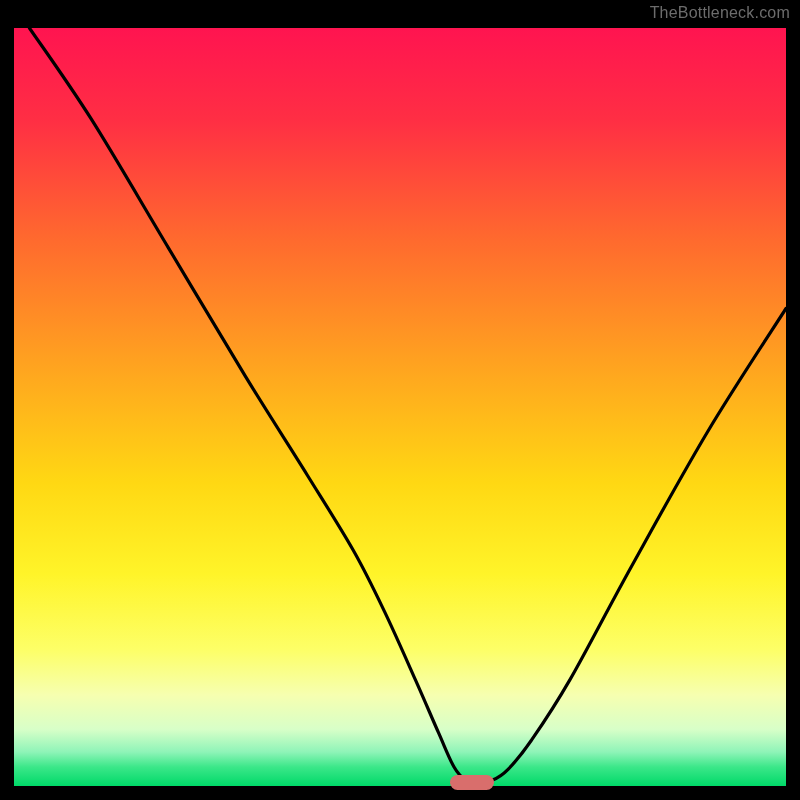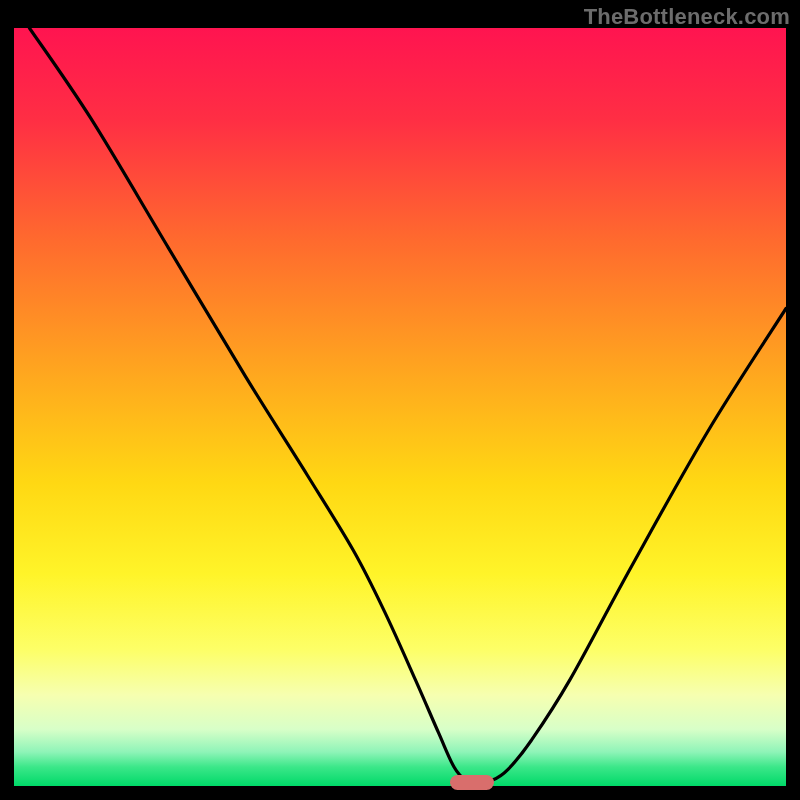--- a/index.html
+++ b/index.html
@@ -17,22 +17,22 @@
     top: 0;
     width: 800px;
     height: 800px;
     background: #000;
   }
   .watermark {
     position: absolute;
     top: 4px;
     right: 10px;
     color: #6c6c6c;
-    font-size: 22px;
-    font-weight: 700;
+    font-size: 16px;
+    font-weight: 400;
     letter-spacing: 0.2px;
     z-index: 10;
   }
   .plot {
     position: absolute;
     left: 14px;
     top: 28px;
     width: 772px;
     height: 758px;
     overflow: hidden;

